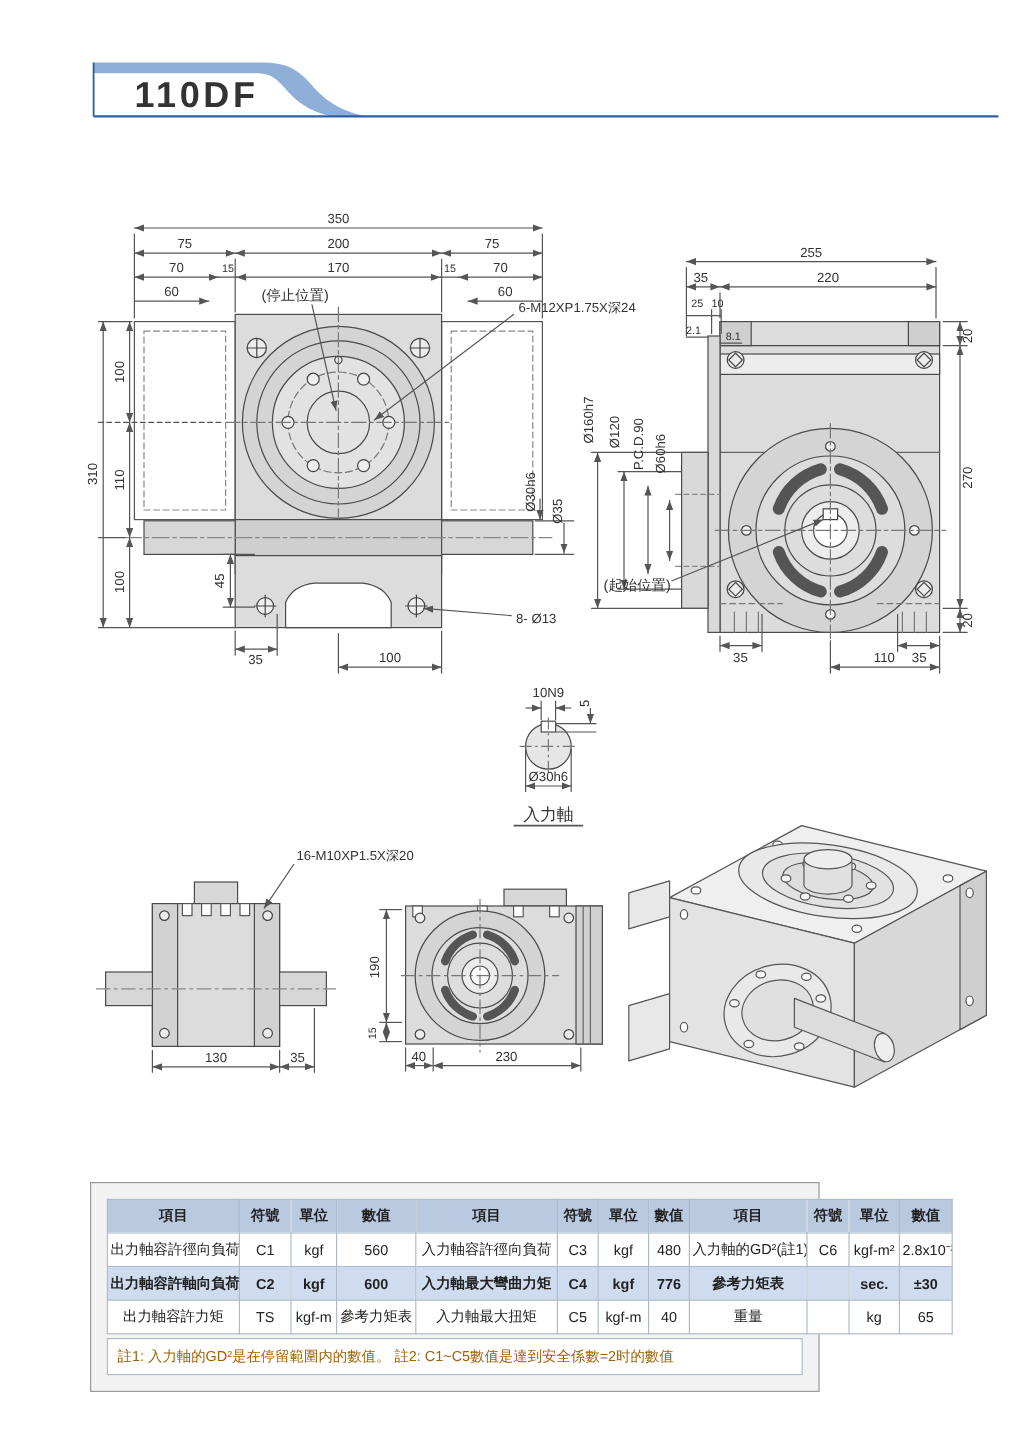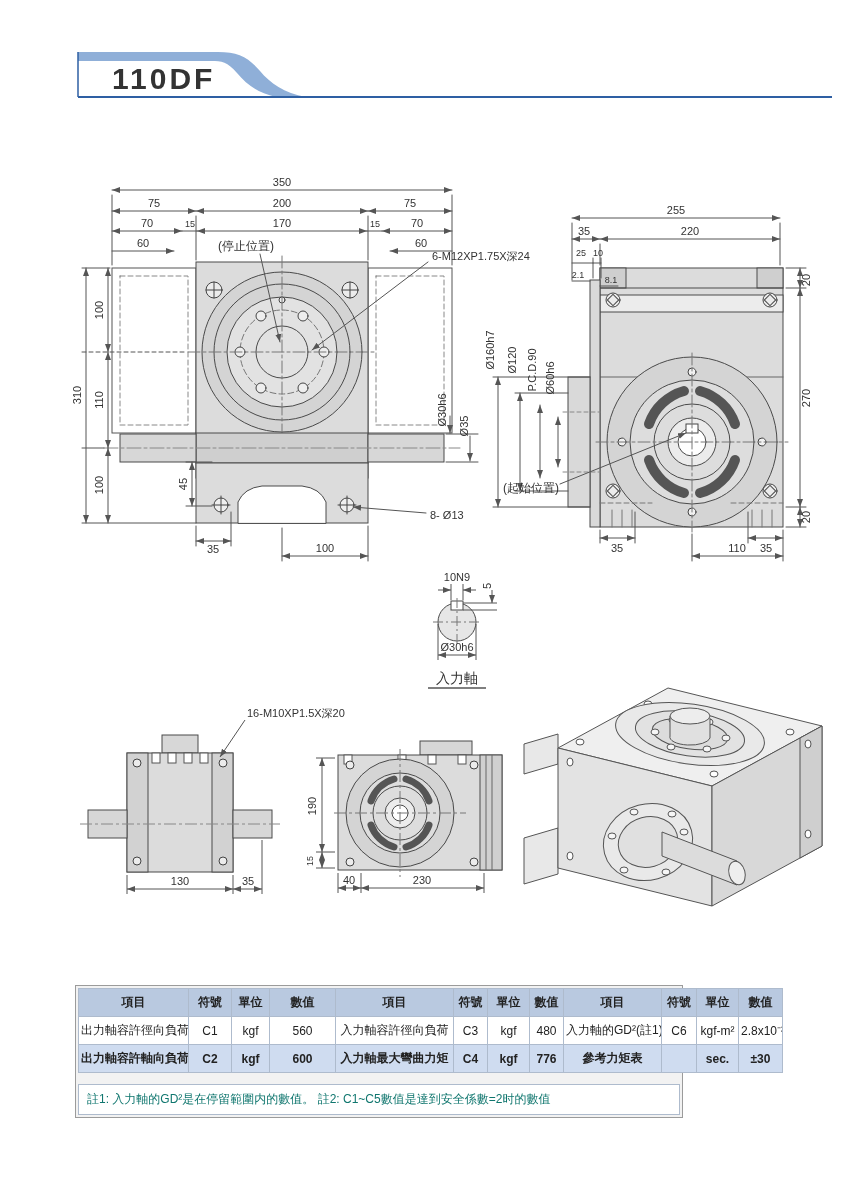--- a/index.html
+++ b/index.html
@@ -9,32 +9,32 @@
   }
   svg{position:absolute;left:0;top:0;}
   svg text{font-family:"Liberation Sans","DejaVu Sans",sans-serif;fill:#333;}
   .dim{font-size:11px;}
   .dims{font-size:9px;}
   .cjk{font-size:12px;}
   #hdr{position:absolute;left:70px;top:45px;}
   #drw{position:absolute;left:0;top:120px;}
   .table-wrap{
     position:absolute;left:75px;top:985px;width:608px;
-    border:1px solid #9b9b9b;background:#f2f2f2;padding:2px;box-sizing:border-box;
+    border:1px solid #9b9b9b;background:#f2f2f2;padding:13px;box-sizing:border-box;
   }
   table.spec{border-collapse:collapse;width:100%;background:#fff;table-layout:fixed;}
   table.spec th, table.spec td{
     border:1px solid #aebbcd;text-align:center;font-size:12px;
     padding:5px 2px;overflow:hidden;white-space:nowrap;
   }
   table.spec th{background:#b9c9e0;font-weight:bold;color:#222;}
   table.spec tr.alt td{background:#cfdcf0;font-weight:bold;}
   .footnote{
-    margin-top:11px;border:1px solid #aebbcd;background:#fff;
-    font-size:12px;padding:6px 8px;text-align:left;color:#0f766e;
+    margin-top:3px;border:1px solid #aebbcd;background:#fff;
+    font-size:12px;padding:6px 8px;text-align:left;color:#a16207;
   }
 </style>
 </head>
 <body>
 
 <svg id="hdr" width="780" height="62">
   <path d="M8,7 L148,7 C168,7 178,12 190,26 C200,38 214,48 236,52
            L206,52 C188,48 177,40 167,28 C156,15 150,16 136,16 L8,16 Z" fill="#8fafd8"></path>
   <line x1="8" y1="7" x2="8" y2="52" stroke="#2e5fa3" stroke-width="1.5"></line>
   <line x1="8" y1="52" x2="762" y2="52" stroke="#2e5fa3" stroke-width="2"></line>
@@ -490,16 +490,30 @@
       <td>600</td>
       <td>入力軸最大彎曲力矩</td>
       <td>C4</td>
       <td>kgf</td>
       <td>776</td>
       <td>參考力矩表</td>
       <td></td>
       <td>sec.</td>
       <td>±30</td>
     </tr>
+    <tr>
+      <td>出力軸容許力矩</td>
+      <td>TS</td>
+      <td>kgf-m</td>
+      <td>參考力矩表</td>
+      <td>入力軸最大扭矩</td>
+      <td>C5</td>
+      <td>kgf-m</td>
+      <td>40</td>
+      <td>重量</td>
+      <td></td>
+      <td>kg</td>
+      <td>65</td>
+    </tr>
   </tbody>
     </table>
   <div class="footnote">註1: 入力軸的GD²是在停留範圍内的數值。 註2: C1~C5數值是達到安全係數=2时的數值</div>
 </div>
 
 </body></html>

